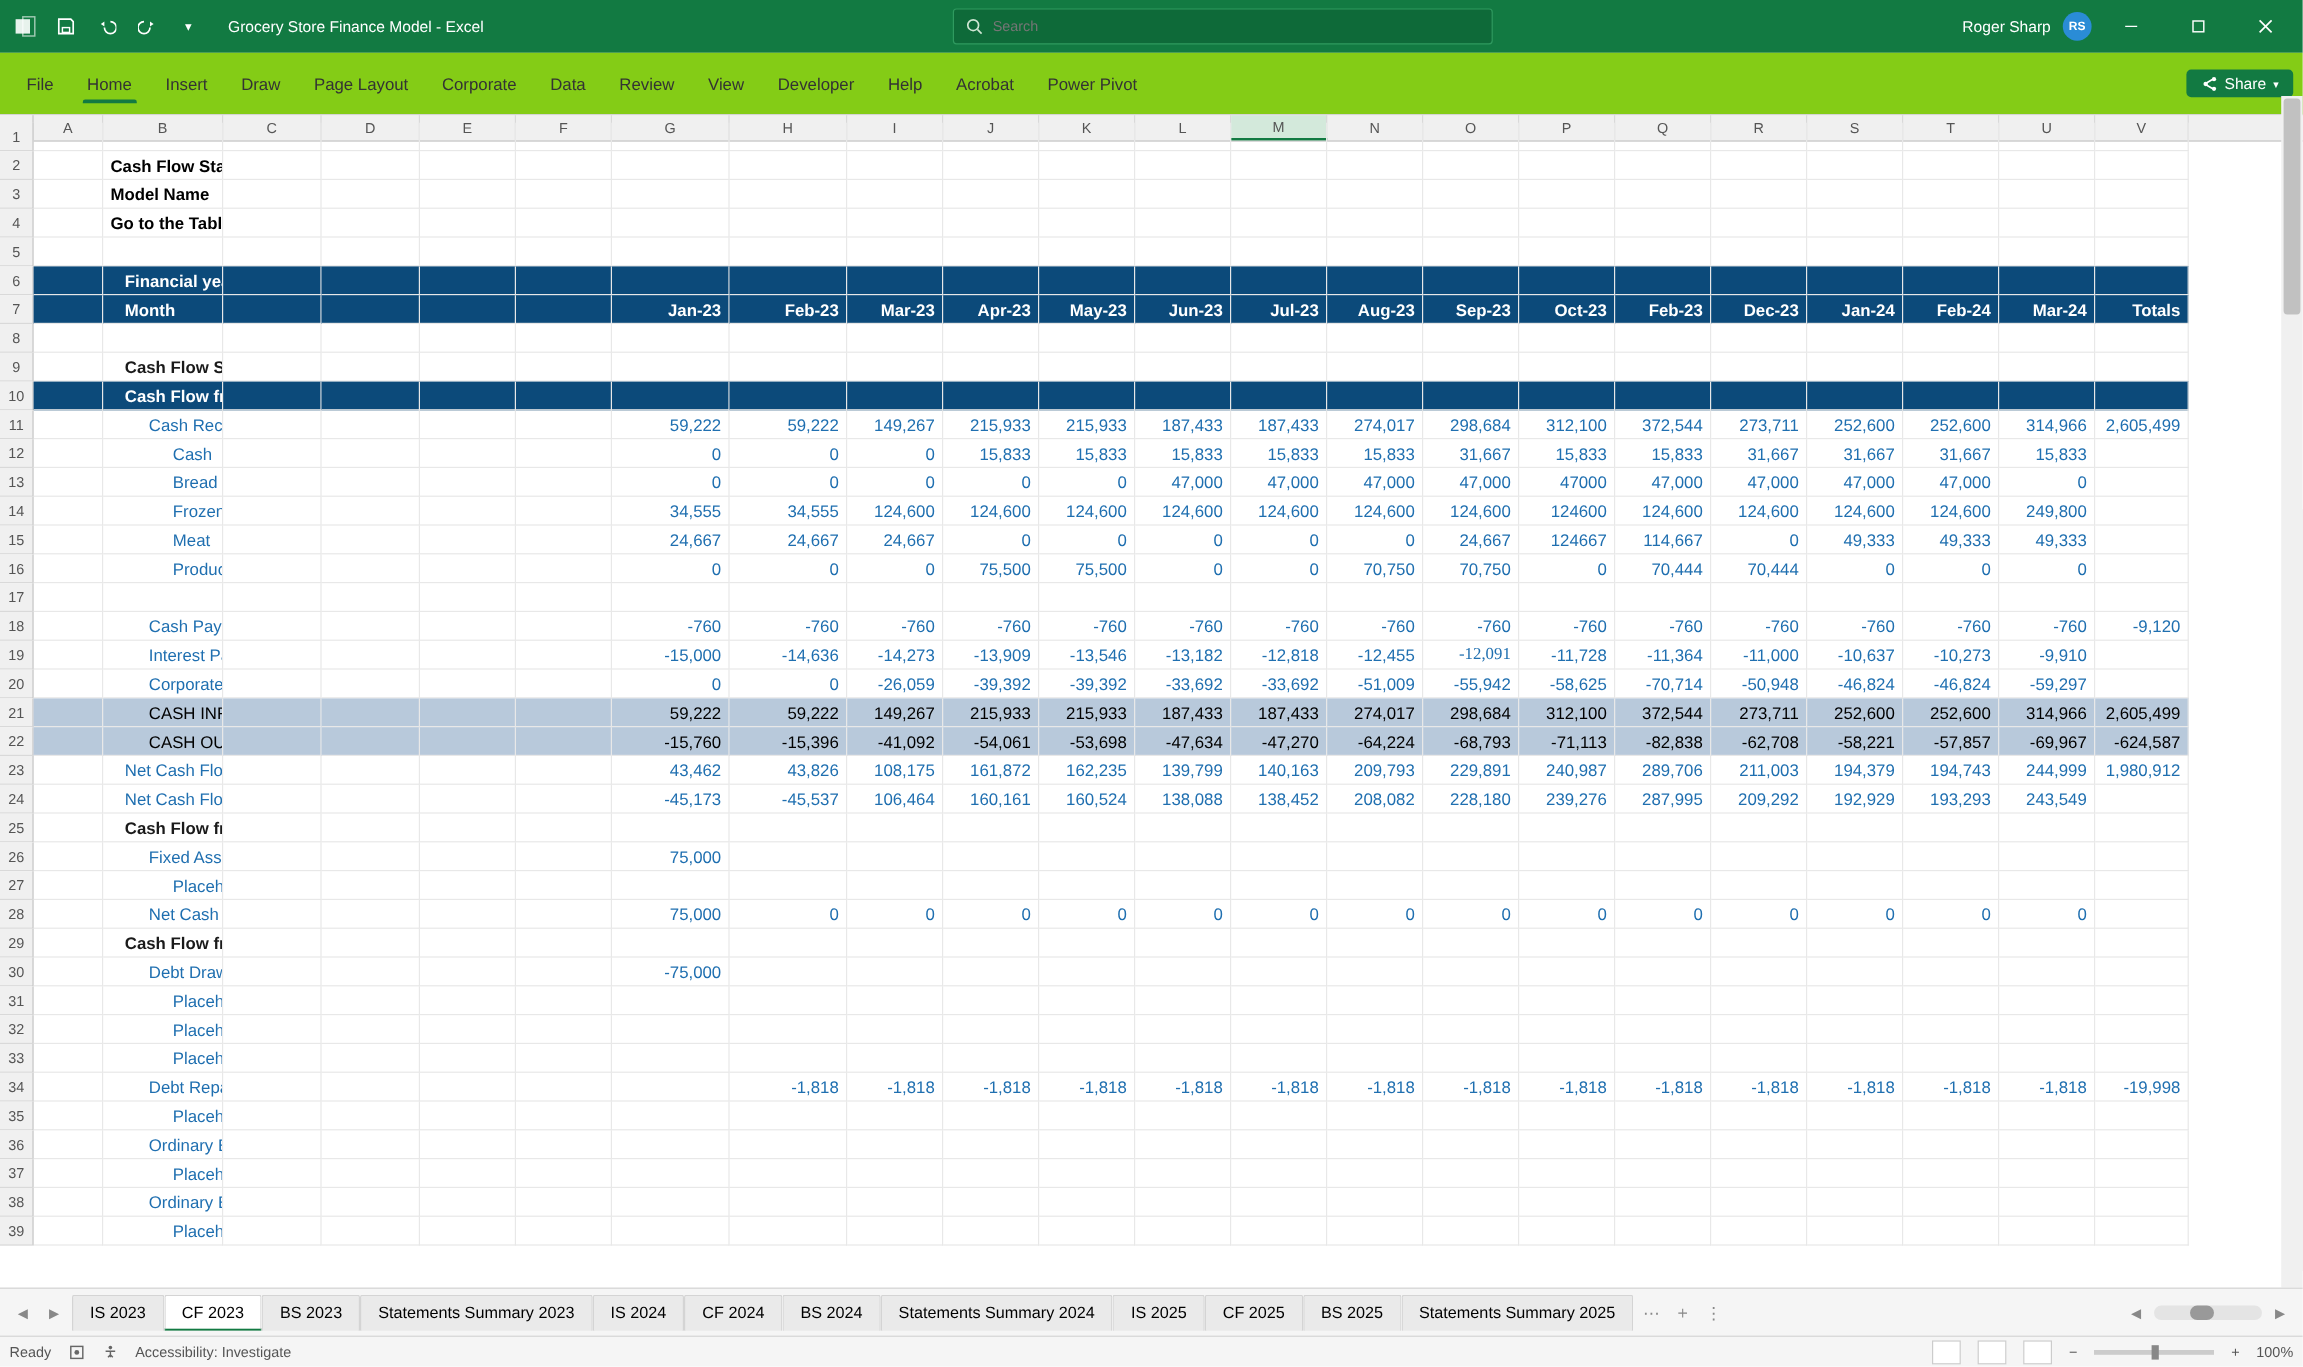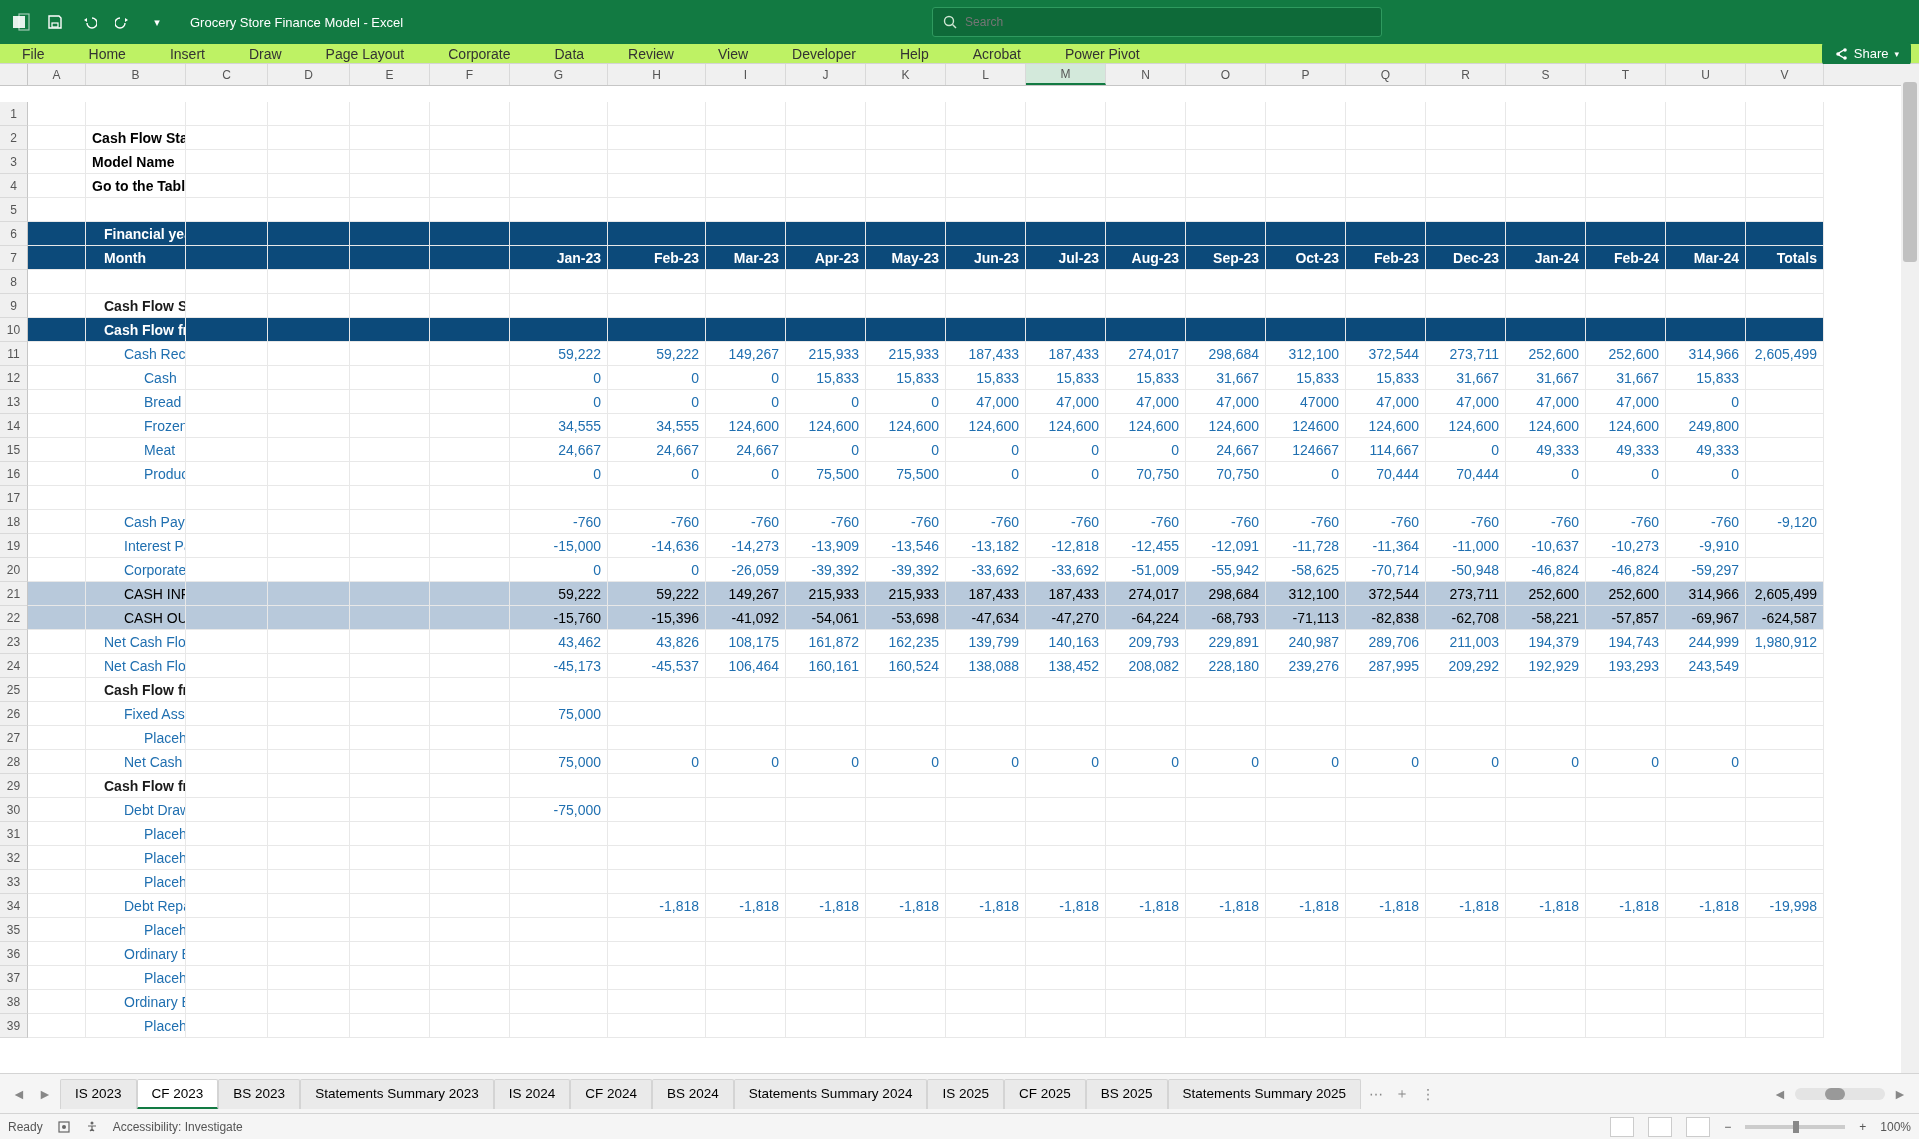--- a/index.html
+++ b/index.html
@@ -11,21 +11,21 @@
 .title-bar .qat-btn { width: 26px; height: 26px; display: flex; align-items: center; justify-content: center; cursor: pointer; border-radius: 3px; }
 .title-bar .doc-title { margin-left: 12px; }
 .title-bar .search-wrap { flex: 1; display: flex; justify-content: center; }
 .title-bar .search { width: 450px; height: 30px; background: #0e6a39; border: 1px solid #2f9a5f; border-radius: 3px; display: flex; align-items: center; padding: 0 10px; gap: 8px; }
 .title-bar .search input { flex: 1; background: transparent; border: none; outline: none; color: #d6ecd9; font-size: 12px; }
 .title-bar .right { display: flex; align-items: center; gap: 10px; }
 .avatar { width: 24px; height: 24px; border-radius: 50%; background: #2a8cd6; color: #fff; font-size: 10px; display: flex; align-items: center; justify-content: center; font-weight: 600; }
 .win-btn { width: 46px; height: 44px; display: flex; align-items: center; justify-content: center; cursor: pointer; }
 
 
-.ribbon { height: 20px; background: #bef264; border-bottom: 1px solid #d4d4d4; display: flex; align-items: center; padding: 0 8px; gap: 16px; }
+.ribbon { height: 52px; background: #84cc16; border-bottom: 1px solid #d4d4d4; display: flex; align-items: center; padding: 0 8px; gap: 0; }
 .ribbon .tab { padding: 8px 14px; font-size: 14px; color: #333; cursor: pointer; position: relative; }
 .ribbon .tab.active { font-weight: 400; }
 .ribbon .tab.active::after { content: ""; position: absolute; left: 10px; right: 10px; bottom: 0; height: 3px; background: #127a42; border-radius: 2px 2px 0 0; }
 .ribbon .spacer { flex: 1; }
 .share-btn { background: #127a42; color: #fff; padding: 4px 12px; border-radius: 4px; font-size: 13px; display: flex; align-items: center; gap: 6px; cursor: pointer; }
 
 
 .col-headers { height: 22px; background: #f0f0f0; border-bottom: 1px solid #c6c6c6; display: flex; font-size: 12px; color: #555; position: relative; }
 .rowhdr-spacer { width: 28px; border-right: 1px solid #c6c6c6; background: #f0f0f0; }
 .col-hdr { border-right: 1px solid #d9d9d9; display: flex; align-items: center; justify-content: center; cursor: pointer; }
@@ -108,20 +108,40 @@
     <div class="search">
       <span>
           <svg width="14" height="14">
             <circle cx="6" cy="6" r="4.5" fill="none" stroke="#cfe6d3" stroke-width="1.4"></circle>
             <line x1="9.5" y1="9.5" x2="13" y2="13" stroke="#cfe6d3" stroke-width="1.4"></line>
           </svg>
         </span>
       <input placeholder="Search" style="">
     </div>
   </div>
+  <div class="right">
+    <span style="font-size:13px;">Roger Sharp</span>
+    <div class="avatar">RS</div>
+    <div class="win-btn">
+        <svg width="12" height="12">
+          <line x1="1" y1="6" x2="11" y2="6" stroke="#fff" stroke-width="1.2"></line>
+        </svg>
+      </div>
+    <div class="win-btn">
+        <svg width="12" height="12">
+          <rect x="1.5" y="1.5" width="9" height="9" fill="none" stroke="#fff" stroke-width="1.2"></rect>
+        </svg>
+      </div>
+    <div class="win-btn">
+        <svg width="12" height="12">
+          <line x1="1" y1="1" x2="11" y2="11" stroke="#fff" stroke-width="1.4"></line>
+          <line x1="11" y1="1" x2="1" y2="11" stroke="#fff" stroke-width="1.4"></line>
+        </svg>
+      </div>
+  </div>
 </div>
 
 <div class="ribbon" id="ribbon">
     <div class="tab">File</div>
     <div class="tab active">Home</div>
     <div class="tab">Insert</div>
     <div class="tab">Draw</div>
     <div class="tab">Page Layout</div>
     <div class="tab">Corporate</div>
     <div class="tab">Data</div>
@@ -631,21 +651,21 @@
         <div class="cell " style="width: 80px;"></div>
         <div class="cell " style="width: 80px;"></div>
         <div class="cell num" style="width: 98px;">-15,000</div>
         <div class="cell num" style="width: 98px;">-14,636</div>
         <div class="cell num" style="width: 80px;">-14,273</div>
         <div class="cell num" style="width: 80px;">-13,909</div>
         <div class="cell num" style="width: 80px;">-13,546</div>
         <div class="cell num" style="width: 80px;">-13,182</div>
         <div class="cell num" style="width: 80px;">-12,818</div>
         <div class="cell num" style="width: 80px;">-12,455</div>
-        <div class="cell num" style="width: 80px;">-12,091</div>
+        <div class="cell num" style="width: 80px; font-family: Liberation Serif, serif;">-12,091</div>
         <div class="cell num" style="width: 80px;">-11,728</div>
         <div class="cell num" style="width: 80px;">-11,364</div>
         <div class="cell num" style="width: 80px;">-11,000</div>
         <div class="cell num" style="width: 80px;">-10,637</div>
         <div class="cell num" style="width: 80px;">-10,273</div>
         <div class="cell num" style="width: 80px;">-9,910</div>
         <div class="cell num" style="width: 78px;"></div>
       </div>
       <div class="row ">
         <div class="row-hdr">20</div>

